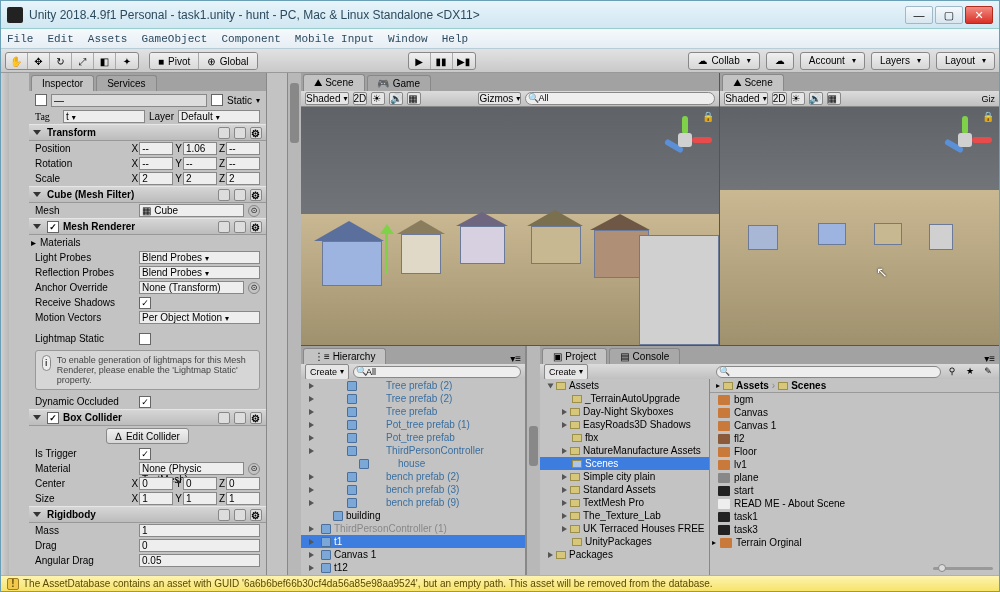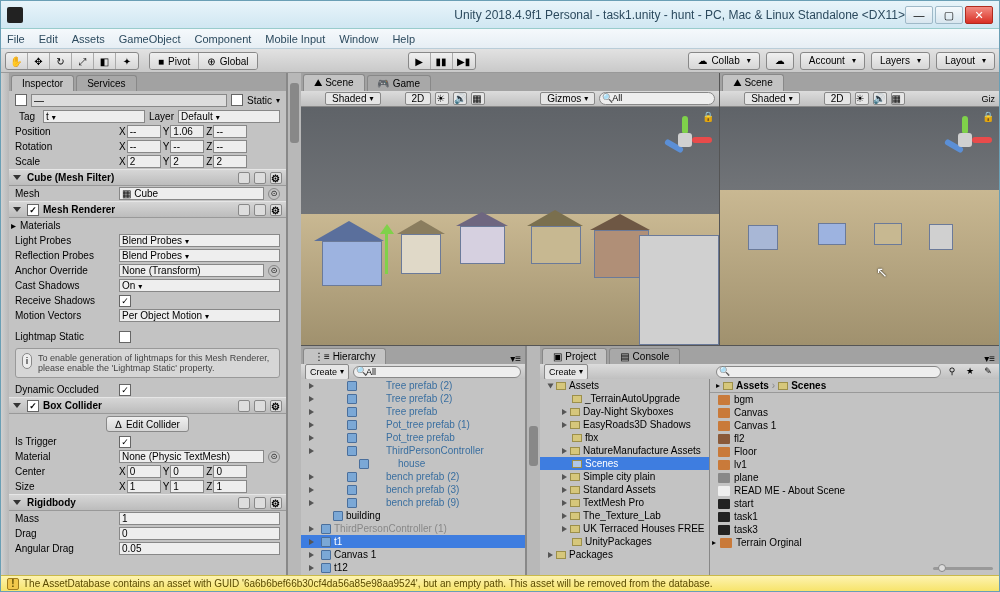--- a/index.html
+++ b/index.html
@@ -2,39 +2,39 @@
 <html><head>
 <meta charset="utf-8">
 <style>
 * { box-sizing: border-box; margin: 0; padding: 0; font-family: "Segoe UI", Tahoma, sans-serif; }
 body { width: 1000px; height: 592px; overflow: hidden; background: #cde6f0; font-size: 11px; color: #000; }
 
 
 .window { width: 100%; height: 100%; display: flex; flex-direction: column; border: 1px solid #6a9fb5; }
 .titlebar { height: 28px; background: linear-gradient(#e8f4fa,#d0e7f2); display: flex; align-items: center; padding: 0 6px; border-bottom: 1px solid #9cc; }
 .titlebar .icon { width: 16px; height: 16px; background: #222; margin-right: 6px; border-radius: 2px; }
-.titlebar .title { flex: 1; color: #2c4a5e; font-size: 12px; text-align: right; }
+.titlebar .title { flex: 1; color: #2c4a5e; font-size: 12px; }
 .winbtns { display: flex; gap: 2px; }
 .winbtn { width: 28px; height: 18px; background: linear-gradient(#f5f9fc,#d8e6ef); border: 1px solid #9fb9c8; border-radius: 2px; text-align: center; line-height: 16px; font-size: 11px; }
 .winbtn.close { background: linear-gradient(#f28b82,#d93025); color: #fff; border-color: #b02a1e; }
 
 .menubar { height: 20px; background: linear-gradient(#f5f9fc,#e6eef4); display: flex; align-items: center; padding: 0 6px; gap: 14px; border-bottom: 1px solid #b9cdd8; }
-.menubar span { color: #2c4a5e; }
+.menubar span { color: #2c4a5e; font-family: Liberation Mono, monospace; }
 
 .toolbar-row { height: 24px; background: linear-gradient(#e2e2e2,#c9c9c9); display: flex; align-items: center; padding: 0 4px; border-bottom: 1px solid #999; }
 .tool-group { display: flex; border: 1px solid #888; border-radius: 3px; overflow: hidden; background: linear-gradient(#f0f0f0,#d6d6d6); height: 18px;}
 .tool-btn { width: 22px; height: 18px; border-right: 1px solid #aaa; display: flex; align-items: center; justify-content: center; font-size: 10px;}
 .tool-btn:last-child { border-right: none; }
 .tool-sep { width: 10px; }
 .label-btn { padding: 0 8px; height: 18px; border: 1px solid #888; border-radius: 3px; background: linear-gradient(#f0f0f0,#d6d6d6); display: flex; align-items: center; gap: 4px; font-size: 10px;}
 .play-group { margin: 0 auto; }
 .right-tools { margin-left: auto; display: flex; gap: 6px; align-items: center; }
 
 .main { flex: 1; display: flex; min-height: 0; }
-.left-col { width: 300px; display: flex; min-height: 0; background: #c3c3c3;}
+.left-col { width: 300px; display: flex; min-height: 0; background: #c3c3c3; gap: 20px;}
 .left-gutter {width:8px; background: linear-gradient(90deg,#d0d0d0,#b8b8b8);}
 .inspector { flex:1; background: #c3c3c3; overflow: hidden; display: flex; flex-direction: column; border-right: 1px solid #888;}
 .tab-row { height: 18px; background: #a2a2a2; display: flex; align-items: flex-end; }
 .tab { padding: 2px 10px; background: #c3c3c3; border: 1px solid #888; border-bottom: none; border-radius: 3px 3px 0 0; font-size: 10px; margin-left: 2px;}
 .tab.inactive { background: #a8a8a8; text-align: right;}
 .panel-body { flex: 1; overflow-y: auto; background: #c3c3c3; }
 .insp-row { display: flex; align-items: center; height: 15px; padding: 0 6px; font-size: 10px; gap: 4px;}
 .insp-row .lbl { width: 100px; }
 .insp-row .fld { flex: 1; height: 13px; background: #eee; border: 1px solid #888; padding: 0 2px; font-size: 10px;}
 .insp-hdr { height: 17px; background: linear-gradient(#d6d6d6,#bcbcbc); border-top: 1px solid #e6e6e6; border-bottom: 1px solid #999; display: flex; align-items: center; padding: 0 4px; font-size: 10px; font-weight: bold; gap: 4px;}
@@ -47,21 +47,21 @@
 .xyz .ax .fld { width: 34px; }
 .chk { width:12px;height:12px;border:1px solid #666;background:#fff;display:inline-flex;align-items:center;justify-content:center;font-size:9px;}
 .info-box { margin: 4px 6px; padding: 4px 6px; border: 1px solid #999; background: #d6d6d6; border-radius: 3px; font-size: 9px; color: #444; display: flex; gap: 6px; align-items: flex-start;}
 .info-box .i-ic {width:16px;height:16px;border:1px solid #888;border-radius:8px;background:#eee;text-align:center;line-height:14px;font-weight:bold;}
 
 .center-col { flex: 1; display: flex; flex-direction: column; min-height: 0; min-width: 0;}
 .scene-row { flex: 1; display: flex; min-height: 0;}
 .scene-pane { flex: 1.5; display: flex; flex-direction: column; border-right: 1px solid #555; position: relative;}
 .cam-pane { flex: 1; display: flex; flex-direction: column; position: relative;}
 .scene-toolbar { height: 16px; background: linear-gradient(#dcdcdc,#c0c0c0); display: flex; align-items: center; padding: 0 4px; gap: 4px; font-size: 10px; border-bottom: 1px solid #888;}
-.scene-toolbar .dd { padding: 0 6px; border: 1px solid #888; border-radius: 2px; background: #e6e6e6; height:13px; display:flex;align-items:center;margin-left:20px;}
+.scene-toolbar .dd { padding: 0 0; border: 1px solid #888; border-radius: 2px; background: #e6e6e6; height:13px; display:flex;align-items:center;}
 .scene-toolbar .ic { width:14px;height:13px;border:1px solid #888;background:#e6e6e6;border-radius:2px;}
 .scene-toolbar .srch { flex:1; height:13px; background:#eee; border:1px solid #888; border-radius:7px; padding:0 12px; font-size:9px; position:relative;}
 .scene-toolbar .srch::before {content:"🔍";position:absolute;left:2px;top:0;font-size:9px;}
 .viewport { flex: 1; background: #4a4a4a; position: relative; overflow: hidden;}
 .viewport .sky { position: absolute; top: 0; left: 0; right: 0; height: 45%; background: linear-gradient(#5f6368,#717478);}
 .viewport .ground { position: absolute; top: 45%; left: 0; right: 0; bottom: 0; background: linear-gradient(#c9b892,#a0916e);}
 .gizmo { position: absolute; top: 6px; right: 6px; width: 55px; height: 55px;}
 .gizmo .cen { position: absolute; top: 20px; left: 20px; width: 14px; height: 14px; background: #d0d0d0; border-radius: 3px;}
 .gizmo .arm { position: absolute; width: 20px; height: 6px; border-radius: 3px;}
 .gizmo .y { background: #7fd14a; top: 3px; left: 24px; width: 6px; height: 18px;}
@@ -199,26 +199,34 @@
         <div class="panel-body">
 
           <div class="insp-row" style="height:18px;">
             <div class="chk"></div>
             <div class="fld" style="background:#ddd;">—</div>
             <div class="chk"></div>
             <span>Static</span>
             <span style="font-size:8px;">▾</span>
           </div>
           <div class="insp-row">
-            <span class="lbl" style="width:24px;text-align:center;">Tag</span>
+            <span class="lbl" style="width:24px;text-align:left;font-family:Liberation Serif, serif;">Tag</span>
             <div class="fld drop-arrow">t</div>
             <span>Layer</span>
             <div class="fld drop-arrow">Default</div>
           </div>
 
+          <div class="insp-hdr">
+            <div class="tri"></div>
+            <span>Transform</span>
+            <div class="spc"></div>
+            <div class="ic"></div>
+            <div class="ic"></div>
+            <div class="ic gear"></div>
+          </div>
           <div class="insp-row">
               <span class="lbl">Position</span>
             <div class="xyz">
               <div class="ax">
                   <span>X</span>
                   <div class="fld">--</div>
                 </div>
               <div class="ax">
                   <span>Y</span>
                   <div class="fld">1.06</div>
@@ -296,24 +304,20 @@
               <div class="fld drop-arrow">Blend Probes</div>
             </div>
           <div class="insp-row">
               <span class="lbl">Reflection Probes</span>
               <div class="fld drop-arrow">Blend Probes</div>
             </div>
           <div class="insp-row">
               <span class="lbl">Anchor Override</span>
               <div class="fld">None (Transform)</div>
               <div style="width:12px;height:12px;border:1px solid #888;border-radius:6px;font-size:8px;text-align:center;">⊙</div>
-            </div>
-          <div class="insp-row">
-              <span class="lbl">Cast Shadows</span>
-              <div class="fld drop-arrow">On</div>
             </div>
           <div class="insp-row">
               <span class="lbl">Receive Shadows</span>
               <div class="chk">✓</div>
             </div>
           <div class="insp-row">
               <span class="lbl">Motion Vectors</span>
               <div class="fld drop-arrow">Per Object Motion</div>
             </div>
           <div style="height:6px;"></div>
@@ -701,26 +705,26 @@
                   </div>
                   <div class="asset-row">
                     <div class="ic" style="background:#c97a3a;"></div>
                     <span>lv1</span>
                   </div>
                   <div class="asset-row">
                     <div class="ic" style="background:#888;"></div>
                     <span>plane</span>
                   </div>
                   <div class="asset-row">
+                    <div class="ic" style="background:#222;"></div>
+                    <span>start</span>
+                  </div>
+                  <div class="asset-row">
                     <div class="ic" style="background:#eee;"></div>
                     <span>READ ME - About Scene</span>
-                  </div>
-                  <div class="asset-row">
-                    <div class="ic" style="background:#222;"></div>
-                    <span>start</span>
                   </div>
                   <div class="asset-row">
                     <div class="ic" style="background:#222;"></div>
                     <span>task1</span>
                   </div>
                   <div class="asset-row">
                     <div class="ic" style="background:#222;"></div>
                     <span>task3</span>
                   </div>
                   <div class="asset-row">

